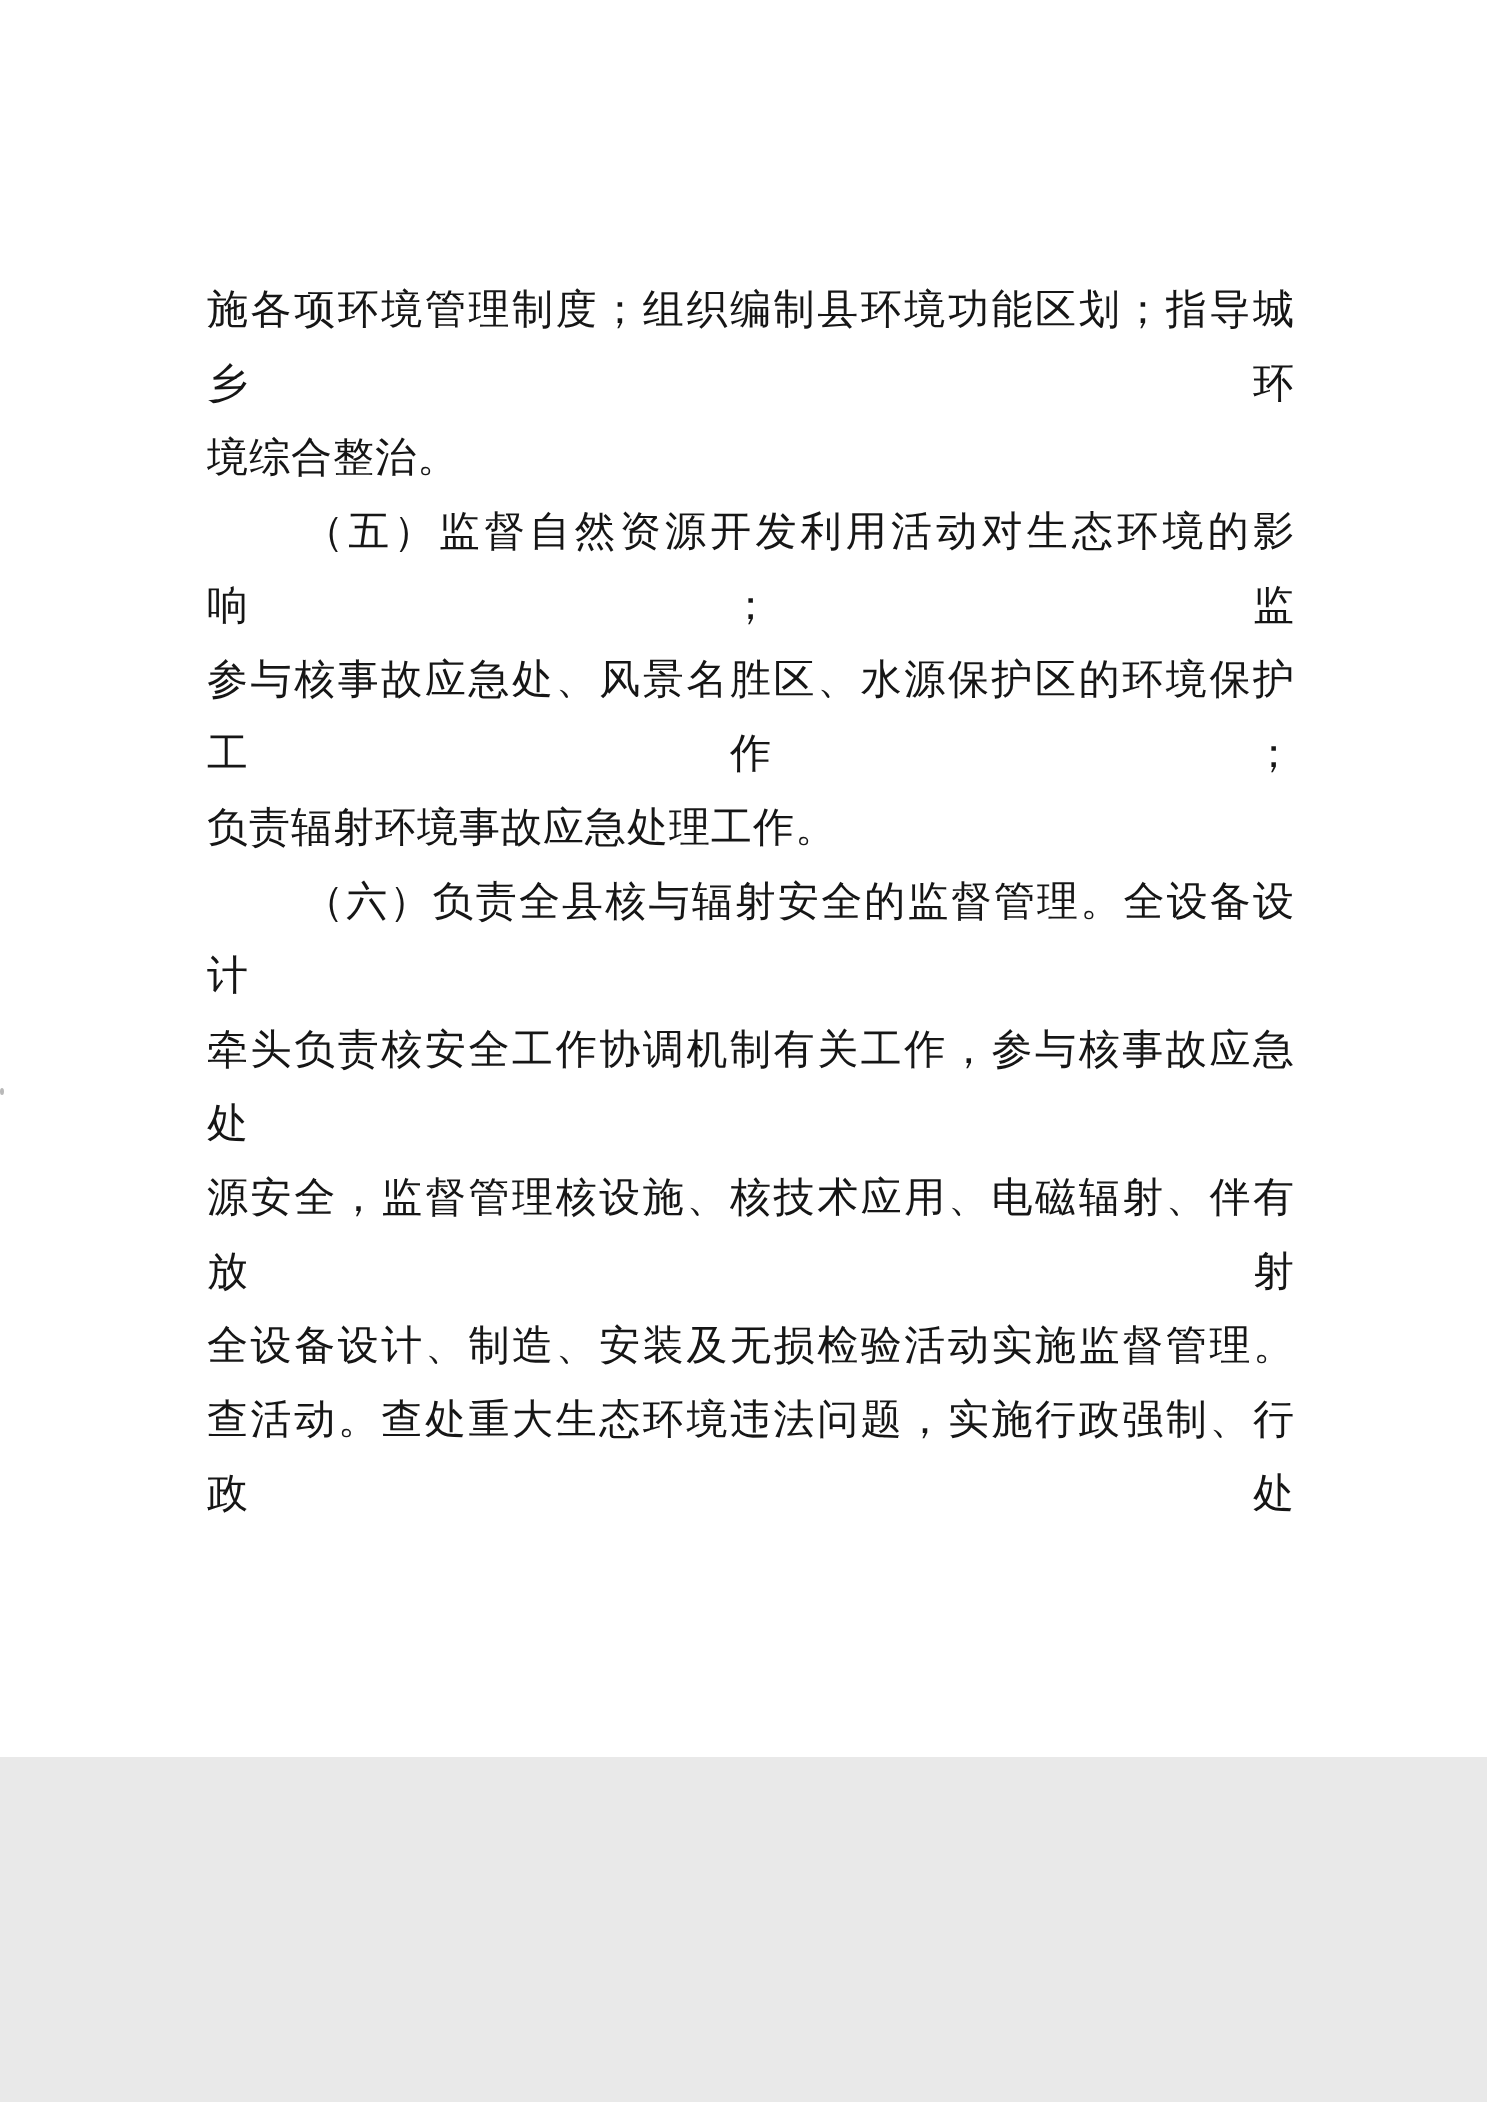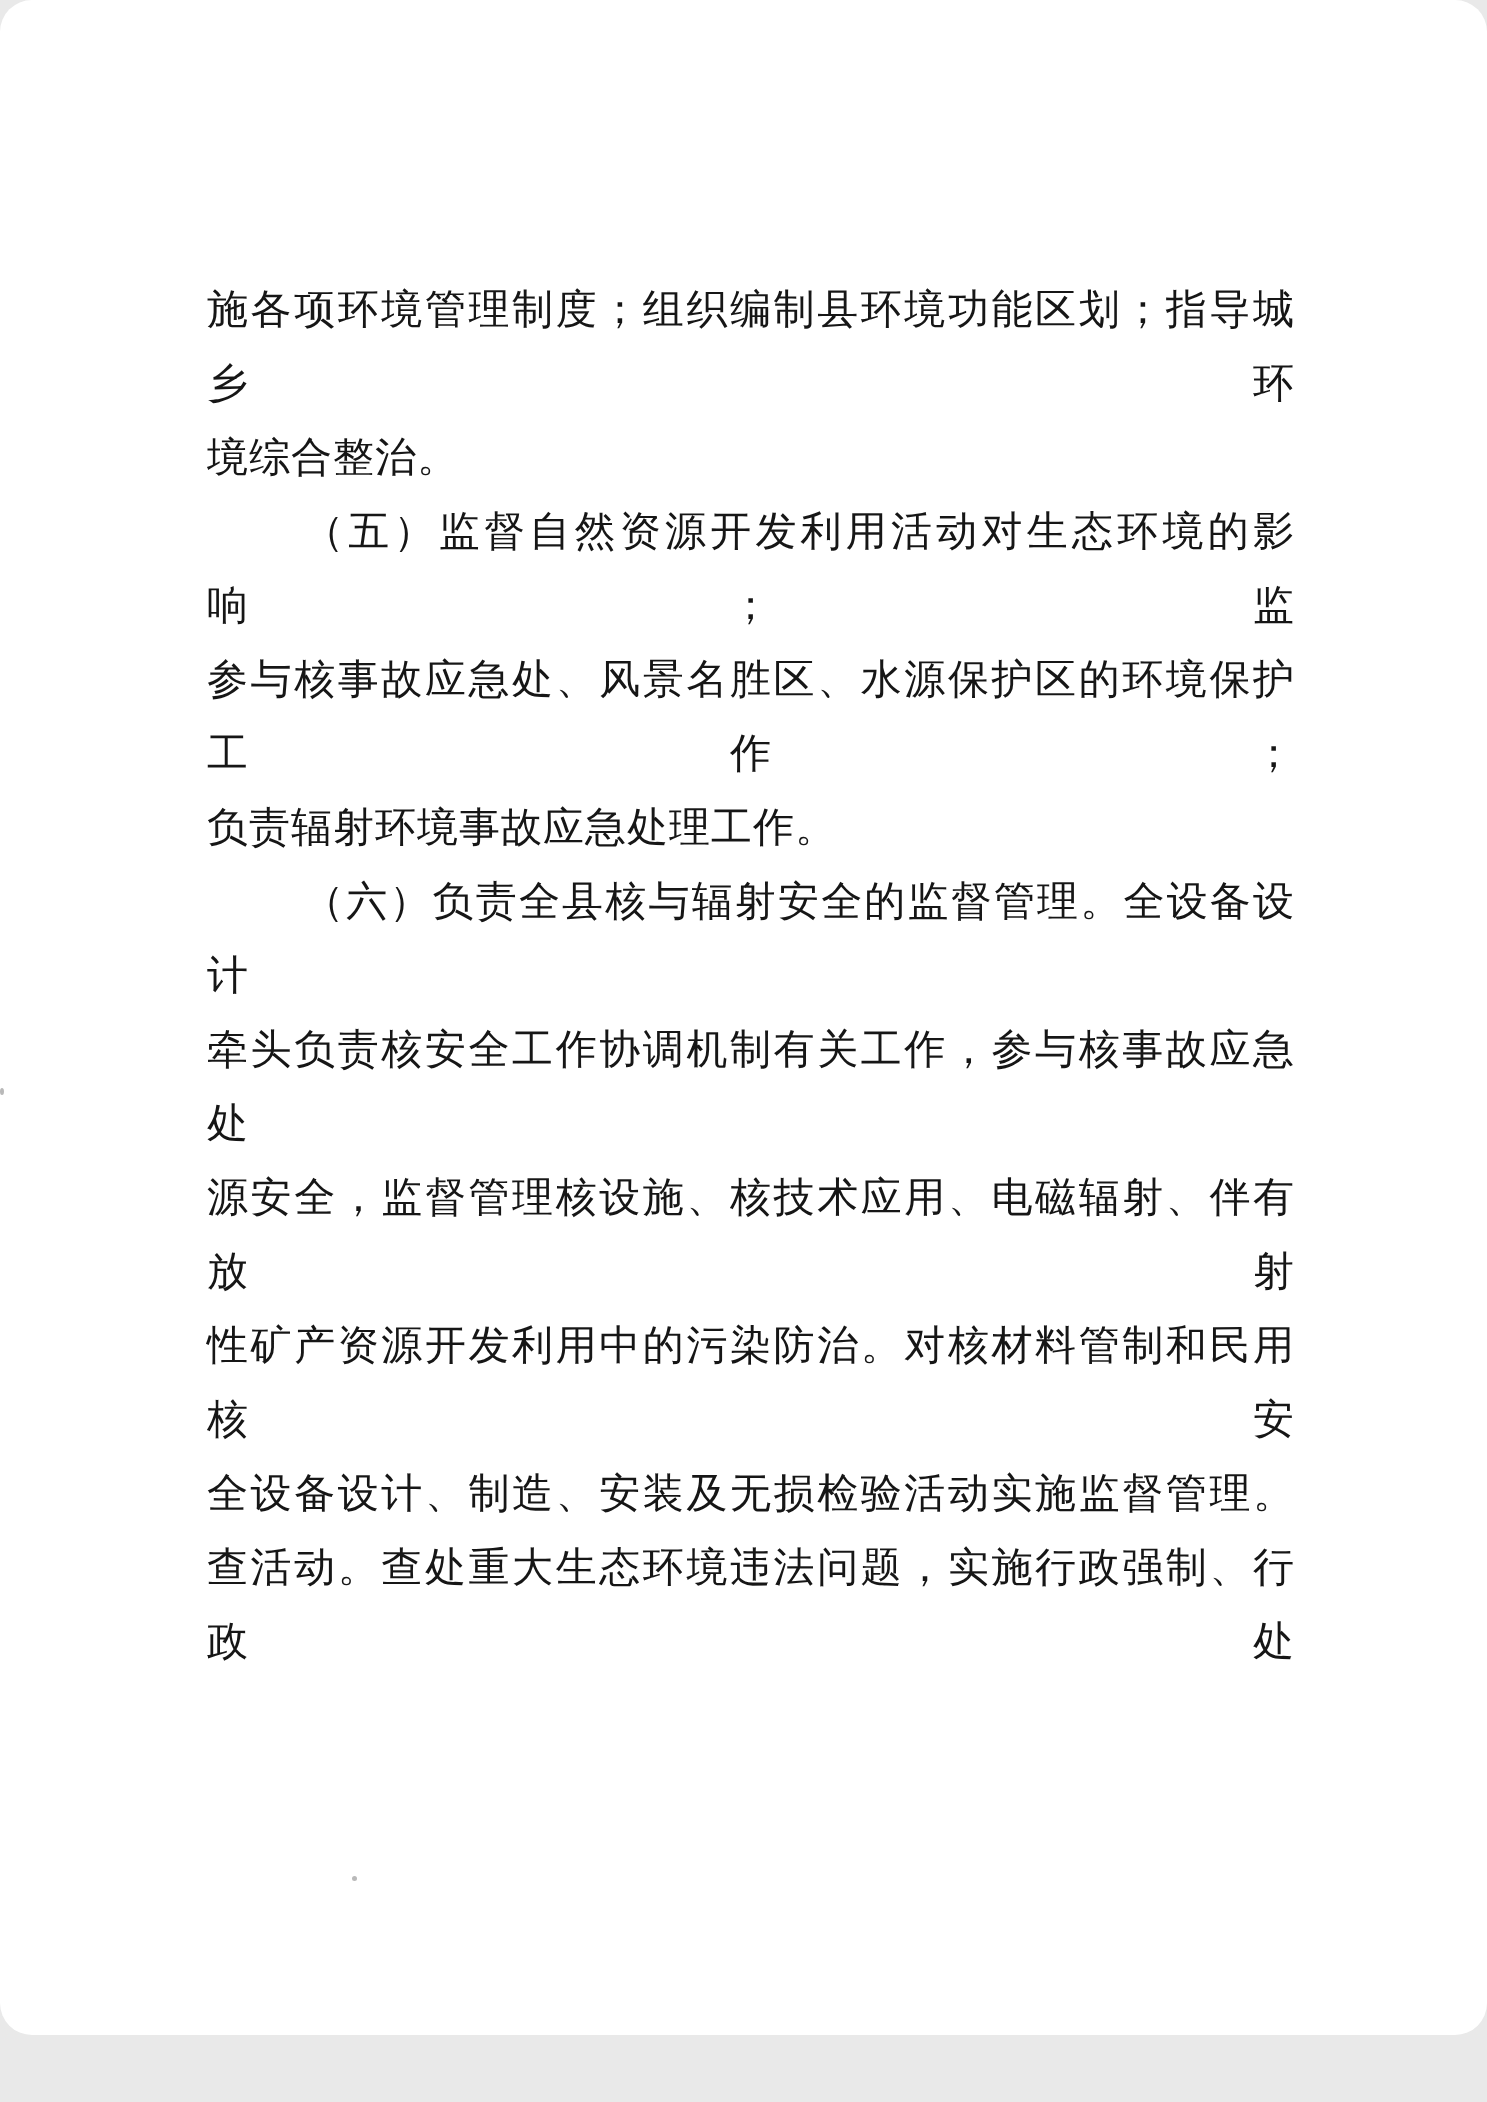--- a/index.html
+++ b/index.html
@@ -3,25 +3,24 @@
 <meta charset="utf-8">
 <style>
   html, body {
     margin: 0;
     padding: 0;
     background: #e9e9e9;
   }
   .page {
     position: relative;
     width: 1487px;
-    height: 2035px;
+    height: 1757px;
     margin: 0 auto;
     background: #ffffff;
     overflow: hidden;
-    border-radius: 32px;
   }
   .text-block {
     position: absolute;
     left: 207px;
     top: 272px;
     width: 1088px;
   }
   .line {
     font-family: "Liberation Serif", "DejaVu Serif", serif;
     font-size: 41px;
@@ -51,19 +50,18 @@
 <div class="page">
   <div class="text-block" id="doc-body">
       <div class="line justify">施各项环境管理制度；组织编制县环境功能区划；指导城乡环</div>
       <div class="line">境综合整治。</div>
       <div class="line justify indent">（五）监督自然资源开发利用活动对生态环境的影响；监</div>
       <div class="line justify">参与核事故应急处、风景名胜区、水源保护区的环境保护工作；</div>
       <div class="line">负责辐射环境事故应急处理工作。</div>
       <div class="line justify indent">（六）负责全县核与辐射安全的监督管理。全设备设计</div>
       <div class="line justify">牵头负责核安全工作协调机制有关工作，参与核事故应急处</div>
       <div class="line justify">源安全，监督管理核设施、核技术应用、电磁辐射、伴有放射</div>
-      <div class="line justify">性矿产资源开发利用中的污染防治。对核材料管制和民用核安</div>
       <div class="line justify">全设备设计、制造、安装及无损检验活动实施监督管理。</div>
       <div class="line justify">查活动。查处重大生态环境违法问题，实施行政强制、行政处</div>
     </div>
   <div class="speck s1"></div>
   <div class="speck s2"></div>
 </div>
 
 </body></html>

